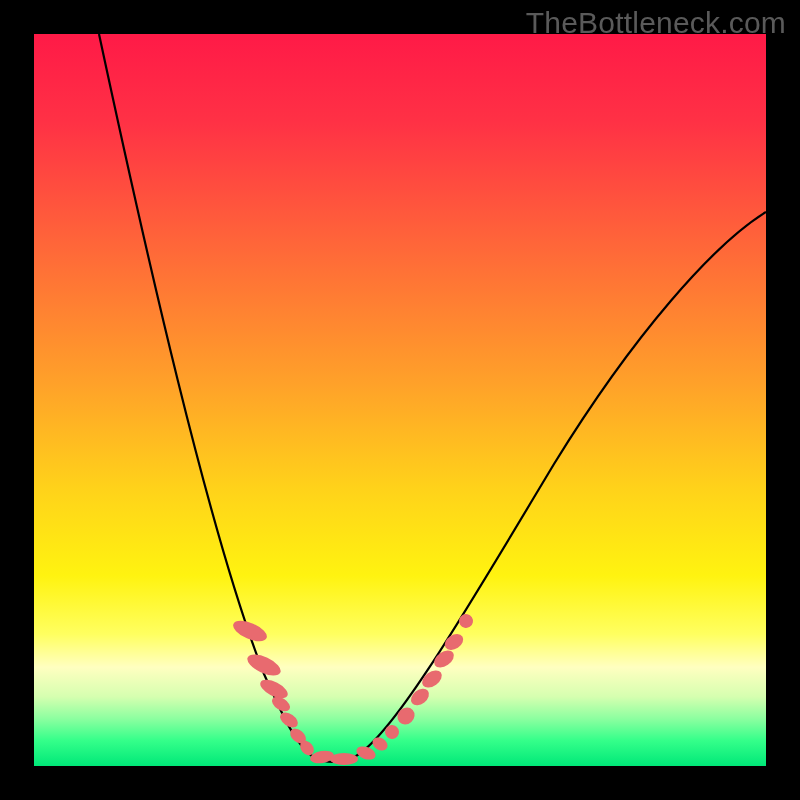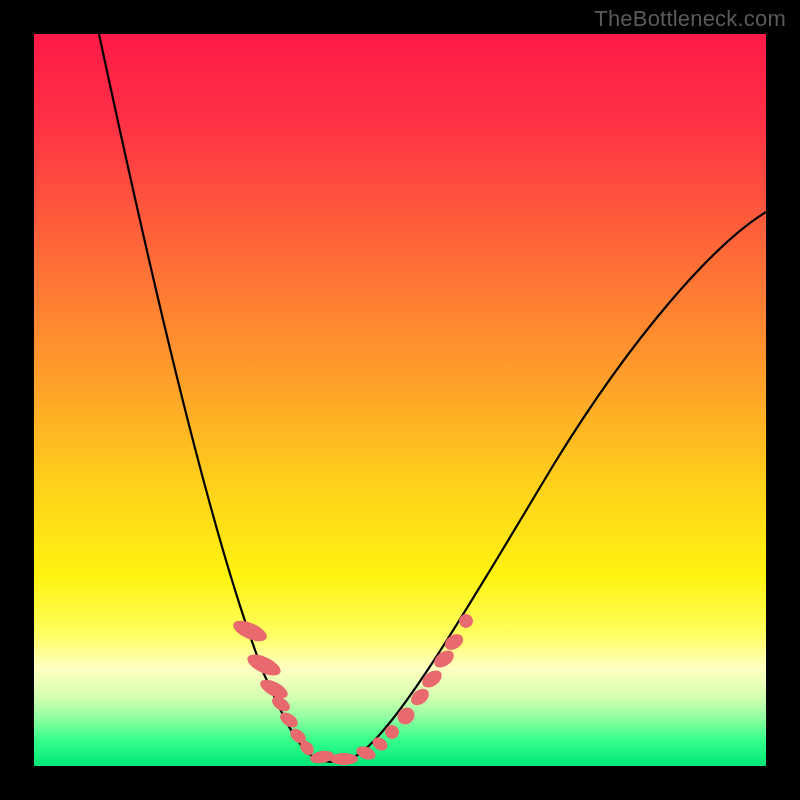--- a/index.html
+++ b/index.html
@@ -21,21 +21,21 @@
   }
   .gradient {
     position: absolute;
     inset: 0;
   }
   .watermark {
     position: absolute;
     top: 6px;
     right: 14px;
     color: #5a5a5a;
-    font-size: 22px;
+    font-size: 30px;
     letter-spacing: 0.2px;
     font-weight: 500;
   }
   svg.curve {
     position: absolute;
     inset: 0;
     width: 100%;
     height: 100%;
     overflow: visible;
   }

